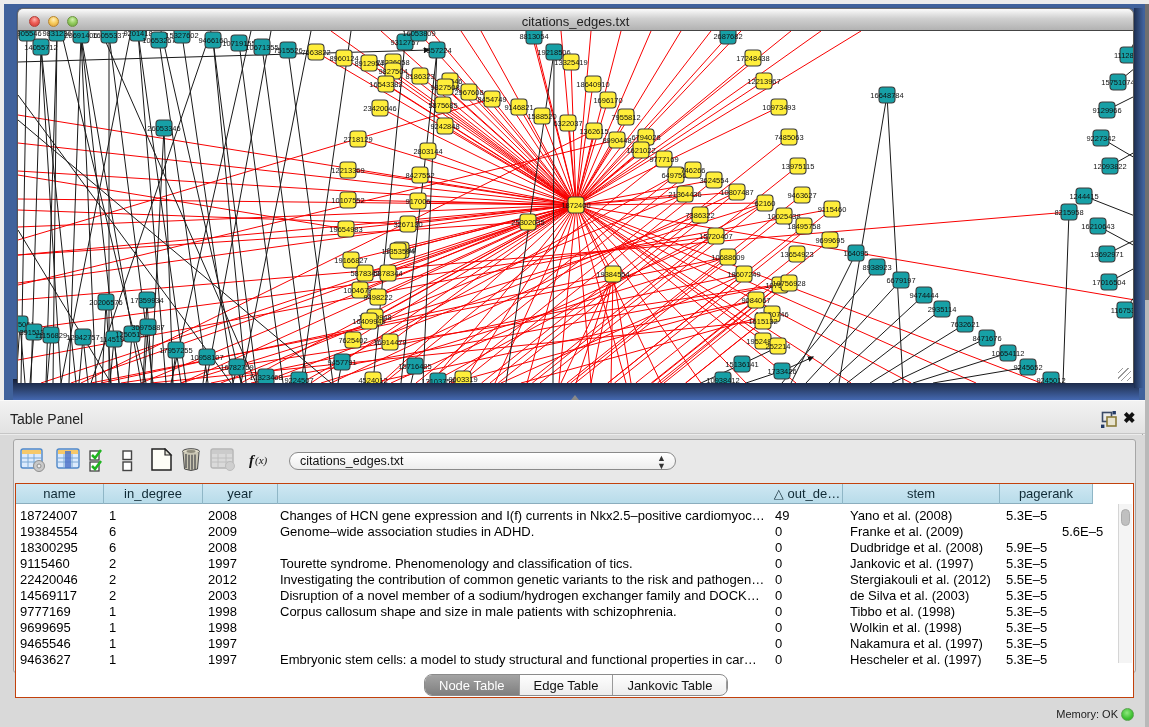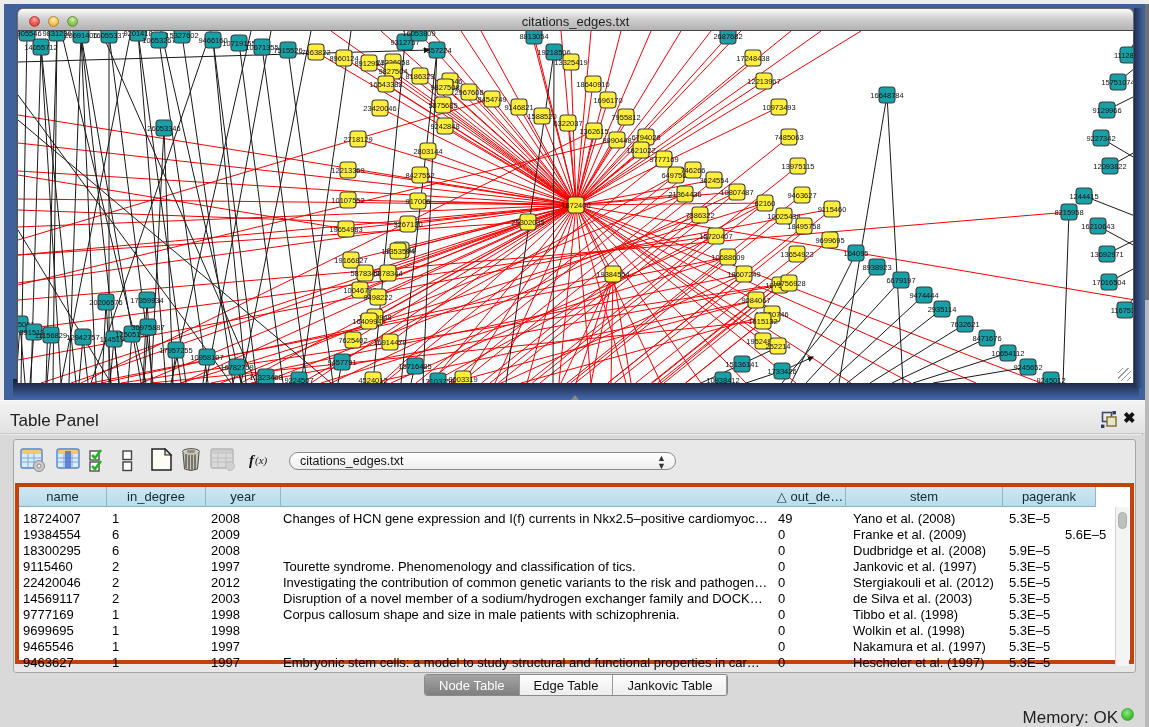--- a/index.html
+++ b/index.html
@@ -13,36 +13,36 @@
 .tl.y{left:29.5px;background:radial-gradient(circle at 50% 30%,#ffeebc,#f7ce61 45%,#dd9b32);border:0.5px solid #b8852f}
 .tl.g{left:48.5px;background:radial-gradient(circle at 50% 30%,#d3f0b2,#97cf62 45%,#68a03c);border:0.5px solid #6d9440}
 .wtitle{position:absolute;top:5px;left:0;width:100%;text-align:center;font-size:13px;color:#222}
 .canvas{position:absolute;left:0;top:23px;width:1117px;height:352px;background:#fff;overflow:hidden;border-left:1px solid #555;border-right:1px solid #555}
 .resize{position:absolute;right:2px;bottom:2px;width:13px;height:13px;
  background:repeating-linear-gradient(135deg,transparent 0 3px,#9a9a9a 3px 4px)}
 .rightstrip1{position:absolute;left:1145px;top:4px;width:4px;height:296px;background:#6f6f6f}
 .rightstrip2{position:absolute;left:1145px;top:300px;width:4px;height:427px;background:#b9b9b9}
 .rightline{position:absolute;left:1142px;top:400px;width:1px;height:327px;background:#a8a8a8}
 .tp-head{position:absolute;left:0;top:400px;width:1145px;height:34px;background:linear-gradient(#f2f2f2,#e2e2e2);border-top:1px solid #fafafa;border-bottom:1px solid #c6c6c6}
-.tp-head .t{position:absolute;left:10px;top:10px;font-size:17px;color:#222}
+.tp-head .t{position:absolute;left:10px;top:10px;font-size:14px;color:#222}
 .tp-body{position:absolute;left:0;top:435px;width:1145px;height:292px;background:#d9d9d9}
 .inner{position:absolute;left:13px;top:439px;width:1123px;height:234px;background:#e8e8e8;border:1px solid #a6a6a6;border-radius:3px}
 .ddl{position:absolute;left:289px;top:452px;width:387px;height:18px;background:linear-gradient(#ffffff,#ededed);border:1px solid #8a8a8a;border-radius:9px;font-size:12.5px;color:#111;line-height:17px;padding-left:10px}
 .ddl .ar{position:absolute;right:9px;top:1px;font-size:9px;color:#333;line-height:8px}
-.tablewrap{position:absolute;left:15px;top:483px;width:1119px;height:181px;background:#fff;border:4px solid #c2410c}
+.tablewrap{position:absolute;left:15px;top:483px;width:1119px;height:215px;background:#fff;border:1px solid #c2410c}
 .thead{position:absolute;left:0;top:0;width:1077px;height:20px;background:linear-gradient(#cfe7f2,#b8dcea);border-bottom:1px solid #8badbd}
 .th{position:absolute;top:0;height:20px;font-size:13px;color:#102a35;text-align:center;line-height:20px;border-right:1px solid #8fb6c6}
 .row{position:absolute;width:100%;height:16px;font-size:13px;color:#000;white-space:nowrap}
 .cell{position:absolute;top:0;line-height:16px}
 .vsb{position:absolute;right:1px;top:20px;width:14px;height:159px;background:#f4f4f4;border-left:1px solid #d5d5d5}
 .vsb .th2{position:absolute;left:2px;top:5px;width:9px;height:17px;border-radius:5px;background:#c0c0c0;border:1px solid #ababab}
-.tabs{position:absolute;left:424px;top:674px;height:22px;display:flex;border:1px solid #8b8b8b;border-radius:3px;overflow:hidden;background:linear-gradient(#fefefe,#ededed)}
+.tabs{position:absolute;left:424px;top:674px;height:22px;display:flex;border:1px solid #8b8b8b;border-radius:8px;overflow:hidden;background:linear-gradient(#fefefe,#ededed)}
 .tab{font-size:13px;line-height:21px;padding:0 14px;color:#111;border-right:1px solid #9a9a9a}
 .tab.sel{background:linear-gradient(#a4a4a4,#7f7f7f);color:#fff}
-.mem{position:absolute;right:31px;top:708px;font-size:17px;color:#222}
+.mem{position:absolute;right:31px;top:708px;font-size:11px;color:#222}
 .led{position:absolute;left:1121px;top:708px;width:13px;height:13px;border-radius:50%;background:radial-gradient(circle at 45% 35%,#8ee87e,#3ec132 60%,#2da426);border:1px solid #58a24f}
 .splitter{position:absolute;left:571px;top:395px;width:0;height:0;border-left:4px solid transparent;border-right:4px solid transparent;border-bottom:5px solid #8a8a8a}
 .flicon{position:absolute;left:1101px;top:10px;width:17px;height:17px}
 .xicon{position:absolute;left:1123px;top:8px;font-size:15px;font-weight:bold;color:#111}
 </style></head><body>
 <div class="blue"></div>
 <div class="shadow"></div>
 <div class="shadow2"></div>
 <div class="rightstrip1"></div>
 <div class="rightstrip2"></div>
@@ -670,20 +670,21 @@
       <div class="cell" style="left:192px">2008</div>
       <div class="cell" style="left:264px">Changes of HCN gene expression and I(f) currents in Nkx2.5–positive cardiomyoc…</div>
       <div class="cell" style="left:759px">49</div>
       <div class="cell" style="left:834px">Yano et al. (2008)</div>
       <div class="cell" style="left:990px">5.3E–5</div>
     </div>
     <div class="row" style="top:40px">
       <div class="cell" style="left:4px">19384554</div>
       <div class="cell" style="left:93px">6</div>
       <div class="cell" style="left:192px">2009</div>
+      <div class="cell" style="left:264px">Genome–wide association studies in ADHD.</div>
       <div class="cell" style="left:759px">0</div>
       <div class="cell" style="left:834px">Franke et al. (2009)</div>
       <div class="cell" style="left:1046px">5.6E–5</div>
     </div>
     <div class="row" style="top:56px">
       <div class="cell" style="left:4px">18300295</div>
       <div class="cell" style="left:93px">6</div>
       <div class="cell" style="left:192px">2008</div>
       <div class="cell" style="left:759px">0</div>
       <div class="cell" style="left:834px">Dudbridge et al. (2008)</div>

